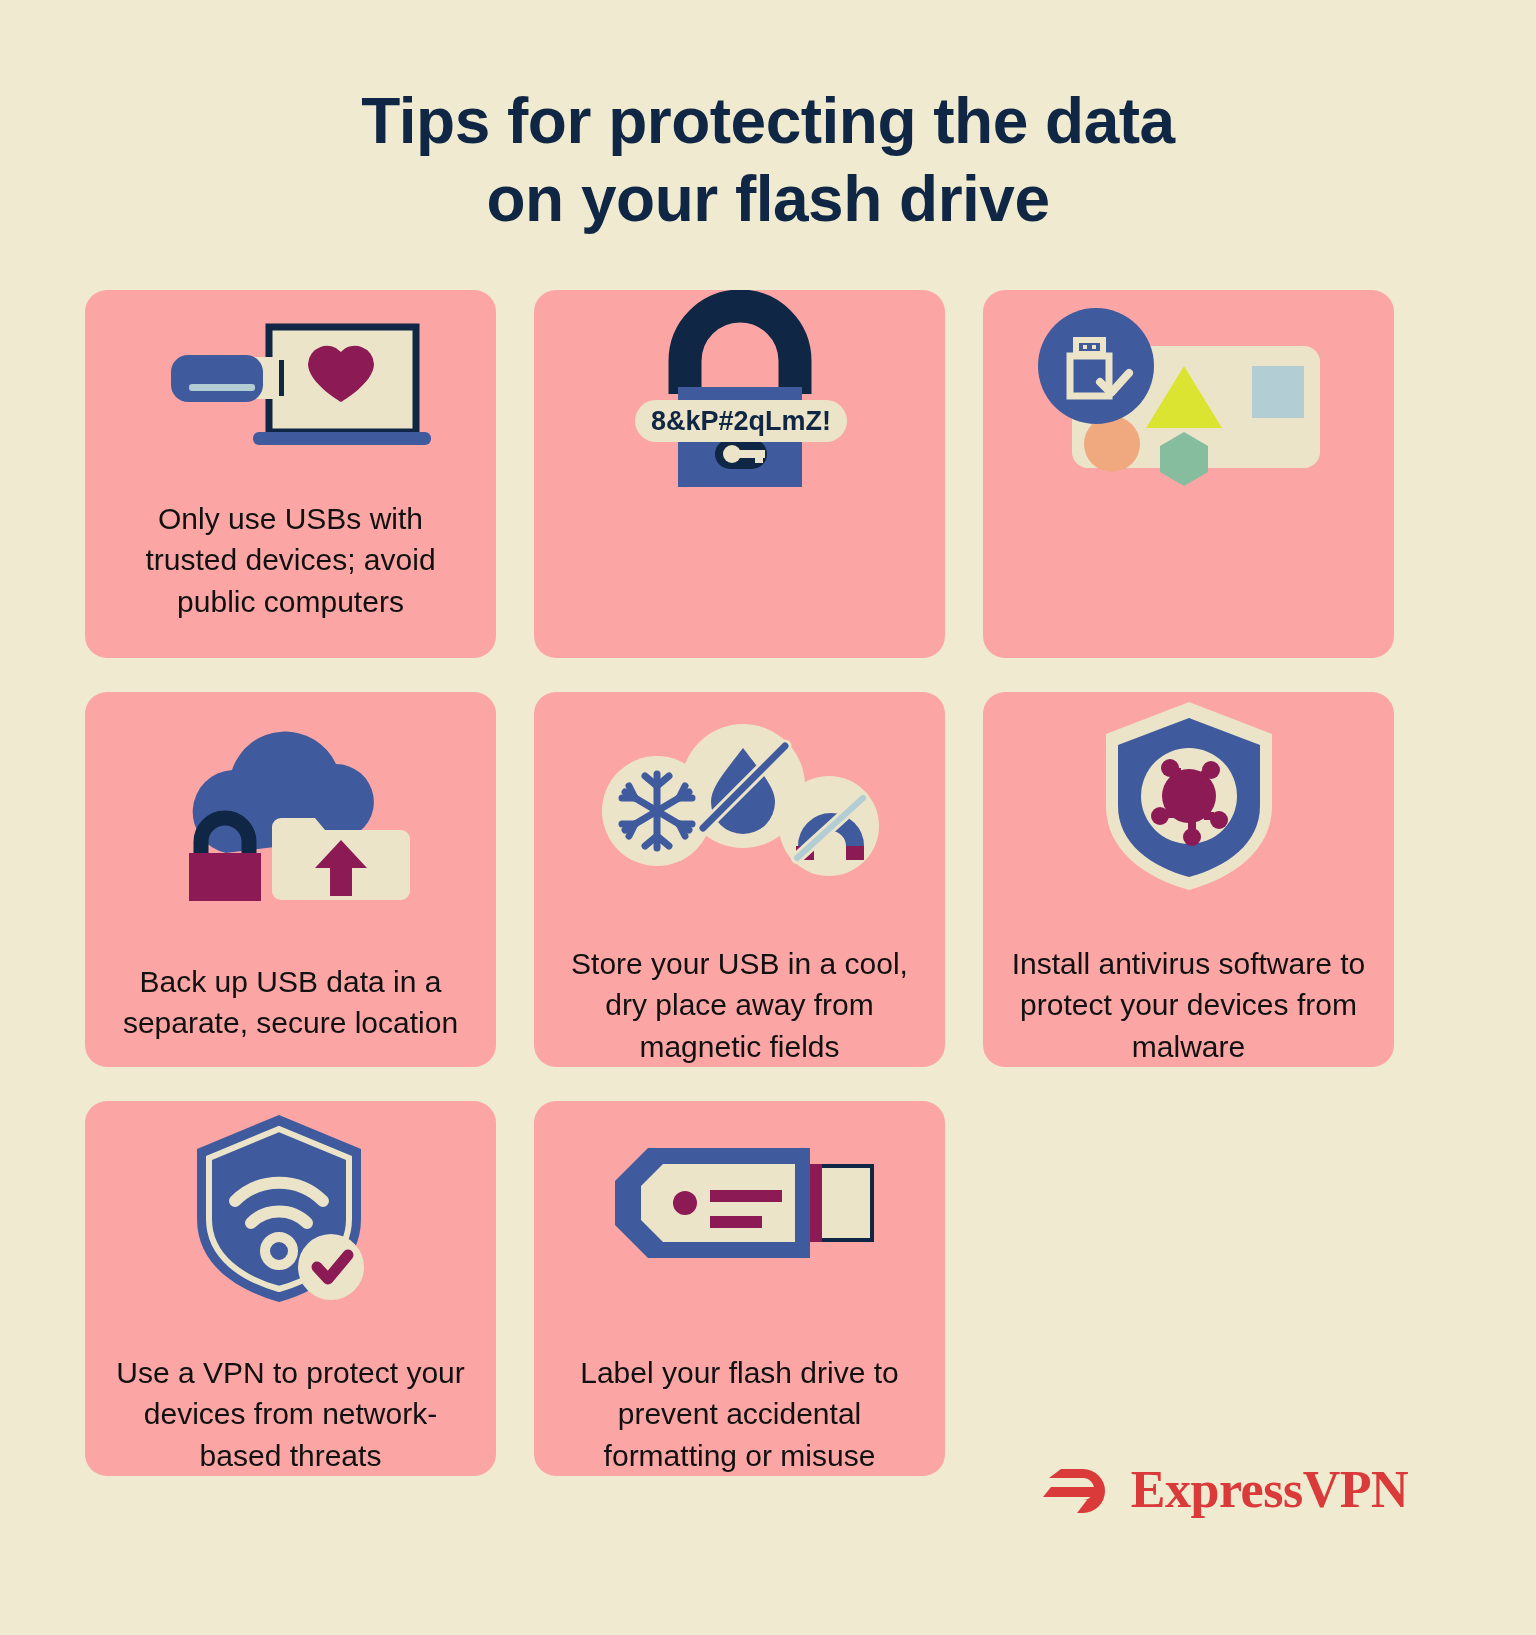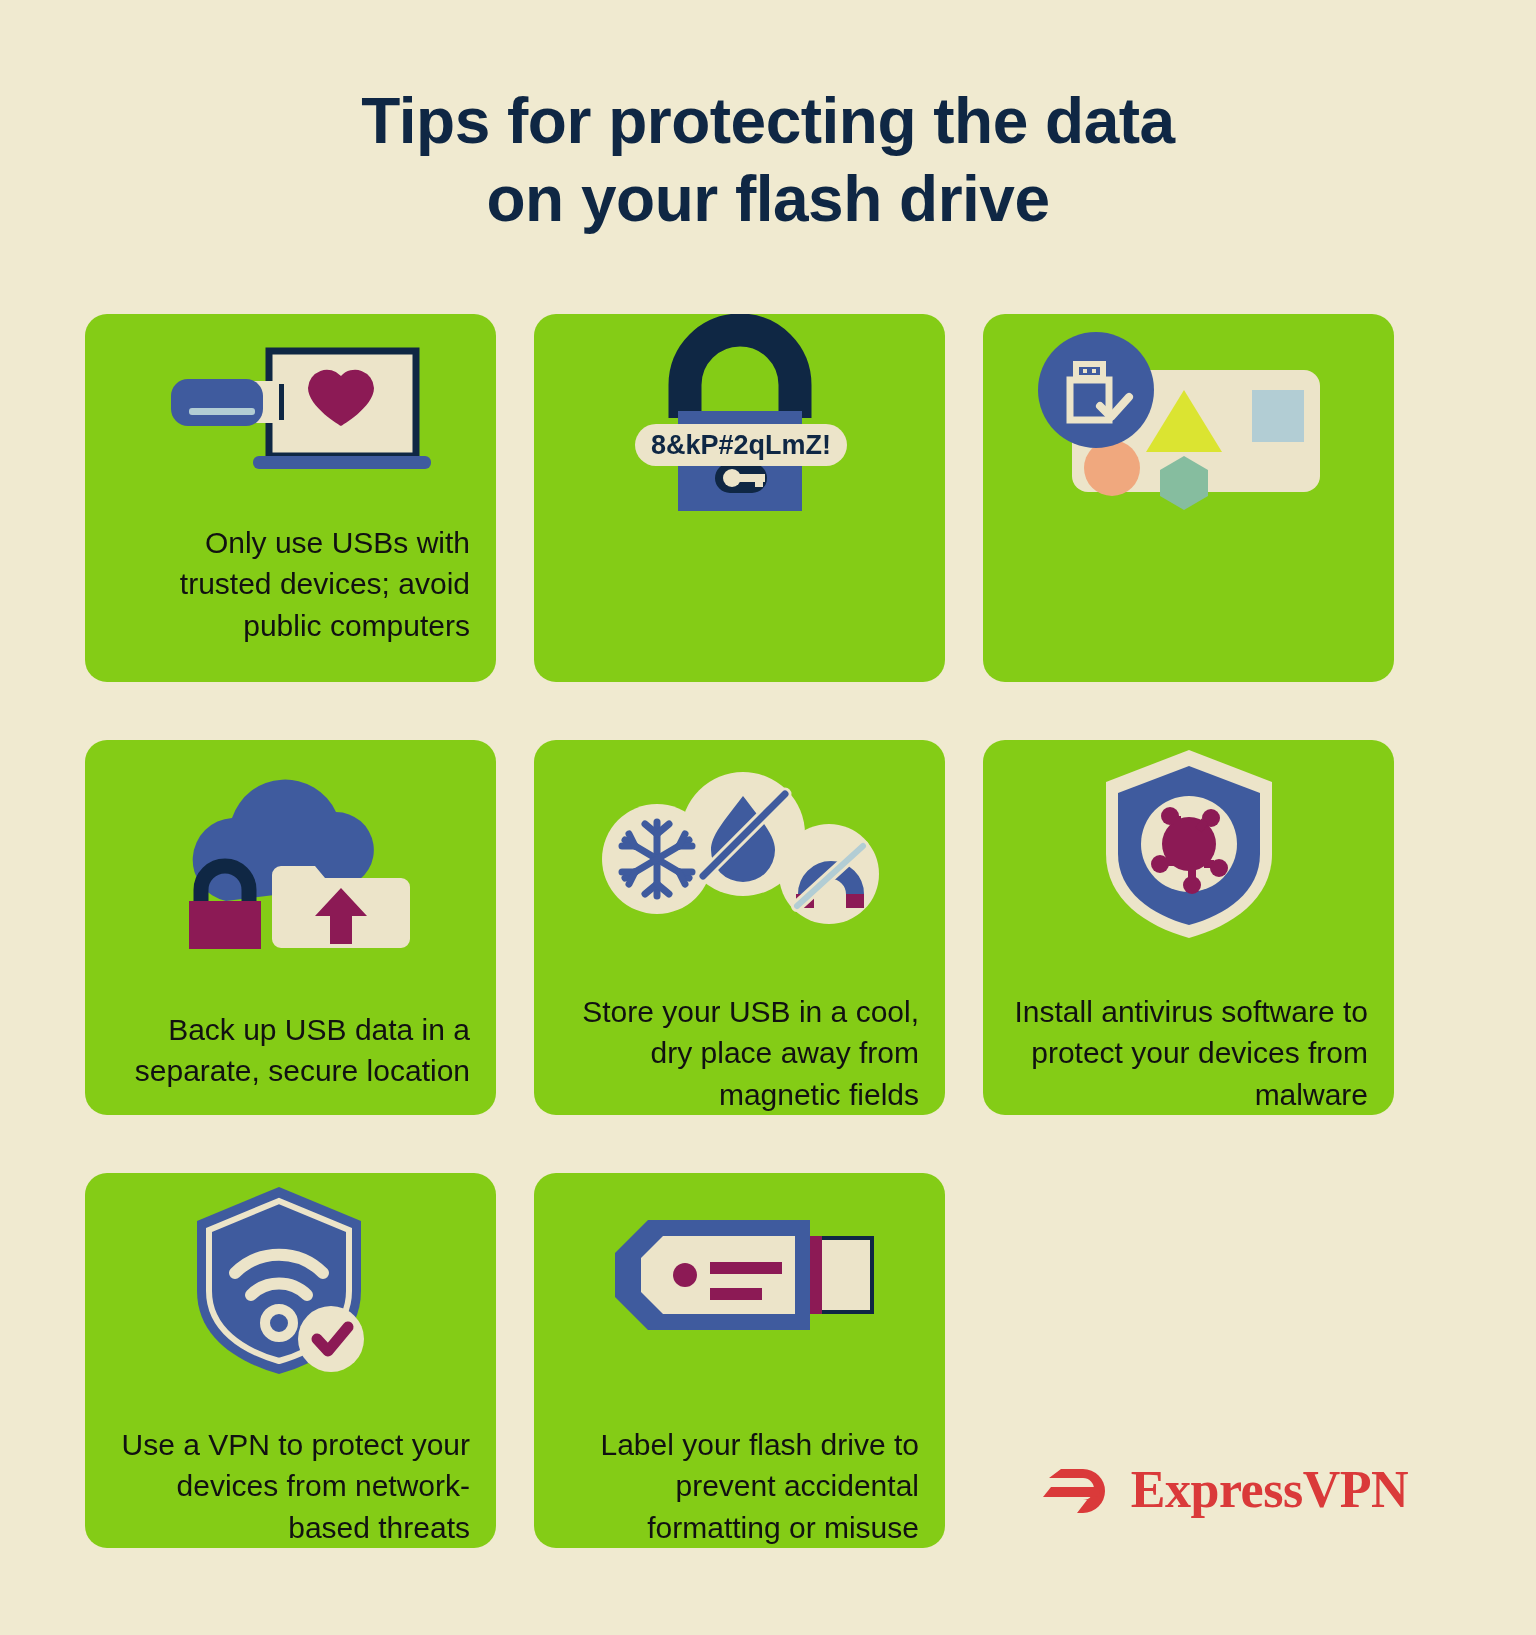--- a/index.html
+++ b/index.html
@@ -31,44 +31,43 @@
     top: 290px;
     left: 85px;
     width: 1310px;
     display: flex;
     flex-wrap: wrap;
     gap: 34px 38px;
   }
   .card {
     width: 411px;
     height: 368px;
-    background: #84cc16;
+    background: #fca5a5;
     border-radius: 22px;
     position: relative;
     display: flex;
     flex-direction: column;
     align-items: center;
     overflow: hidden;
-    margin-top: 24px;
   }
   .card.tall { height: 375px; gap: 47px; }
   .icon-area {
     width: 100%;
     height: 208px;
     position: relative;
     display: flex;
     align-items: center;
     justify-content: center;
   }
   .icon-area.lower { height: 222px; }
   .caption {
     color: #111111;
     font-size: 30px;
     line-height: 1.38;
-    text-align: right;
+    text-align: center;
     padding: 0 26px;
     font-family: "Liberation Sans", sans-serif;
   }
   svg { display: block; overflow: visible; }
 
   
   .logo {
     position: absolute;
     right: 128px;
     bottom: 118px;

